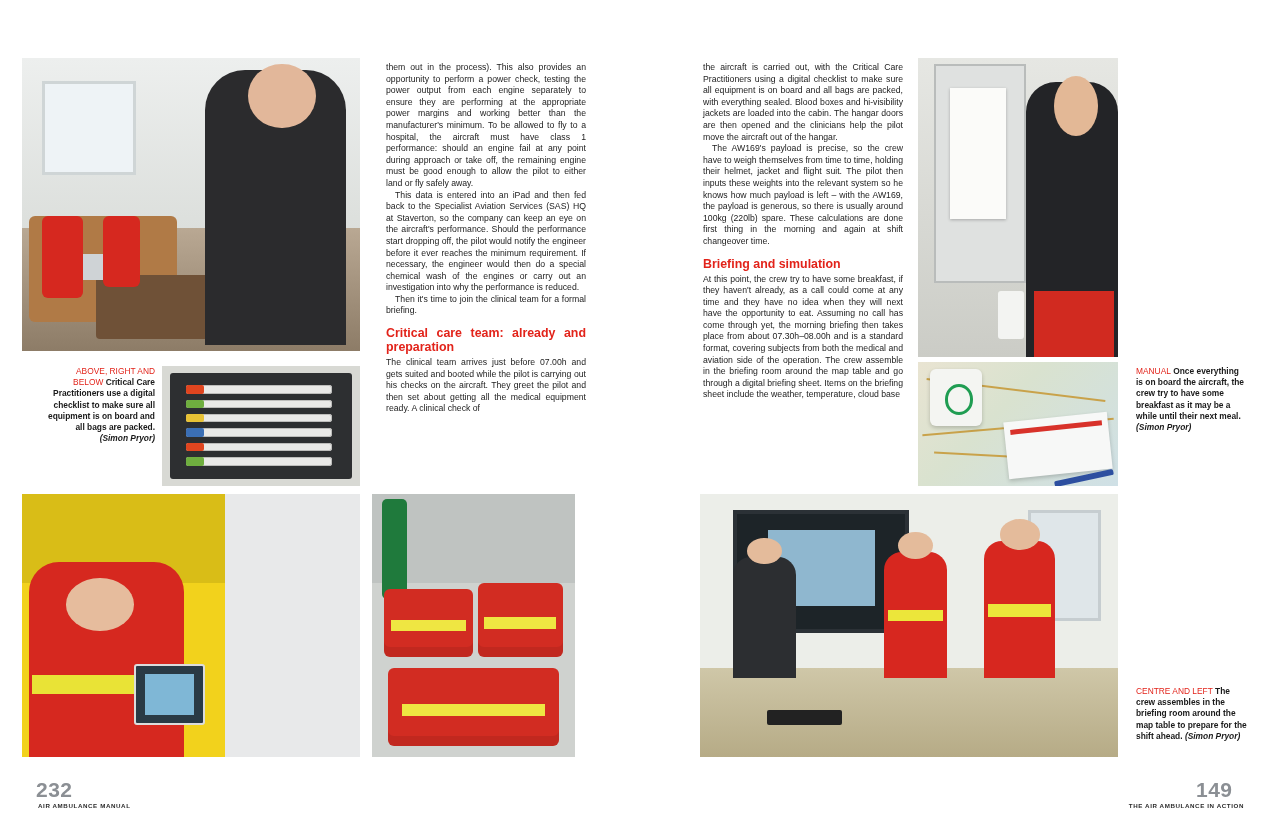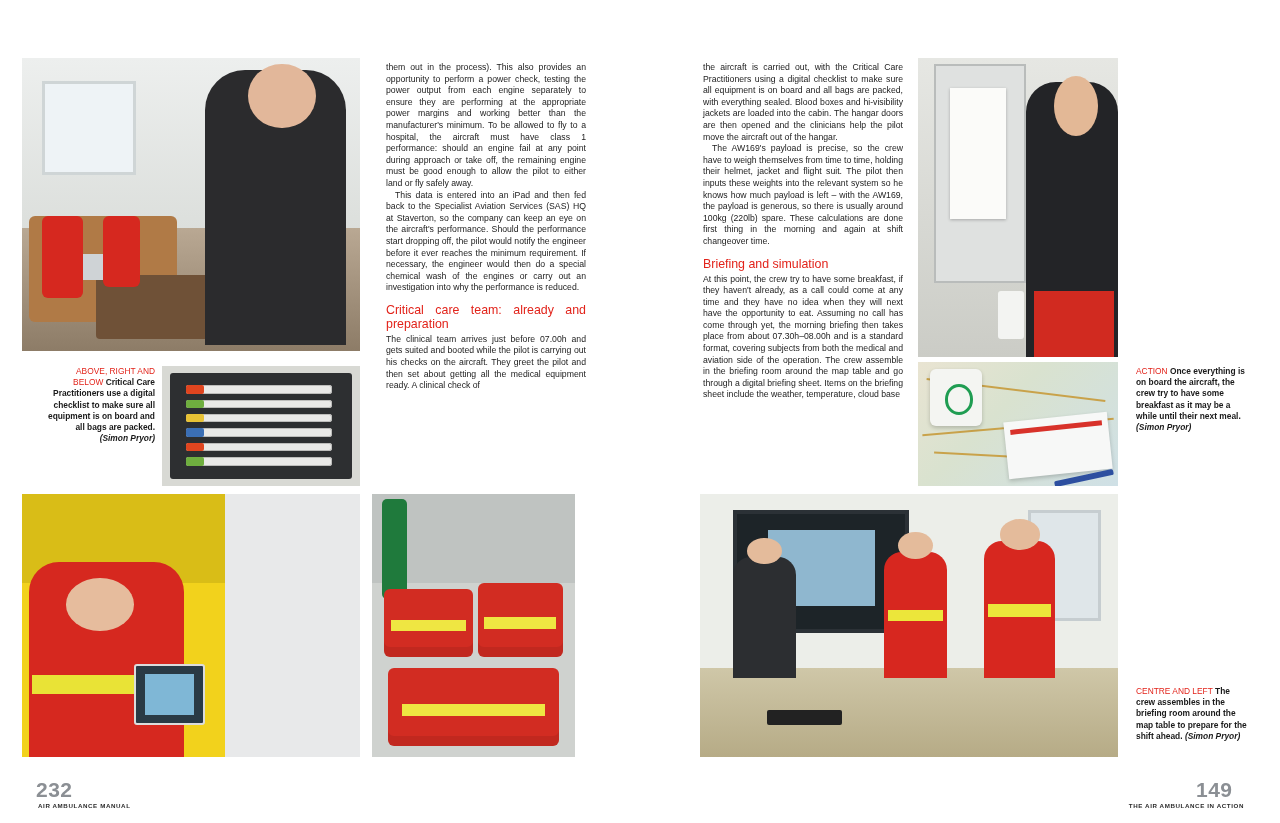--- a/index.html
+++ b/index.html
@@ -35,21 +35,21 @@
     text-align: justify;
     color: #222;
   }
   .col p { margin: 0; text-indent: 0; }
   .col p + p { text-indent: 9px; }
 
   h2.section-head {
     color: #e2231a;
     font-size: 12.4px;
     line-height: 14px;
-    font-weight: normal;
+    font-weight: bold;
     margin: 9px 0 3px 0;
   }
 
   
   .caption {
     position: absolute;
     font-size: 8.4px;
     line-height: 11.2px;
     font-weight: bold;
     color: #1a1a1a;
@@ -167,20 +167,21 @@
     <div class="lap"></div>
     <div class="red1"></div>
     <div class="red2"></div>
     <div class="man"></div>
     <div class="head"></div>
   </div>
 
   <div class="col" style="left:386px; top:62px; width:200px;">
     <p>them out in the process). This also provides an opportunity to perform a power check, testing the power output from each engine separately to ensure they are performing at the appropriate power margins and working better than the manufacturer's minimum. To be allowed to fly to a hospital, the aircraft must have class 1 performance: should an engine fail at any point during approach or take off, the remaining engine must be good enough to allow the pilot to either land or fly safely away.</p>
     <p>This data is entered into an iPad and then fed back to the Specialist Aviation Services (SAS) HQ at Staverton, so the company can keep an eye on the aircraft's performance. Should the performance start dropping off, the pilot would notify the engineer before it ever reaches the minimum requirement. If necessary, the engineer would then do a special chemical wash of the engines or carry out an investigation into why the performance is reduced.</p>
+    <p>Then it's time to join the clinical team for a formal briefing.</p>
     <h2 class="section-head">Critical care team: already and preparation</h2>
     <p>The clinical team arrives just before 07.00h and gets suited and booted while the pilot is carrying out his checks on the aircraft. They greet the pilot and then set about getting all the medical equipment ready. A clinical check of</p>
   </div>
 
   <div class="caption" style="left:45px; top:366px; width:110px; text-align:right;">
     <span class="lead">ABOVE, RIGHT AND BELOW</span>
     <span>Critical Care Practitioners use a digital checklist to make sure all equipment is on board and all bags are packed.</span>
     <span class="credit">(Simon Pryor)</span>
   </div>
 
@@ -253,21 +254,21 @@
     <div class="mug">
         <div class="logo"></div>
       </div>
     <div class="card">
         <div class="bar"></div>
       </div>
     <div class="pen"></div>
   </div>
 
   <div class="caption" style="left:1136px; top:366px; width:110px;">
-    <span class="lead">ACTION</span>
+    <span class="lead">MANUAL</span>
     <span>Once everything is on board the aircraft, the crew try to have some breakfast as it may be a while until their next meal.</span>
     <span class="credit">(Simon Pryor)</span>
   </div>
 
   <div class="photo p7" style="left:700px; top:494px; width:418px; height:263px;">
     <div class="wall"></div>
     <div class="screen">
         <i></i>
       </div>
     <div class="winr"></div>

